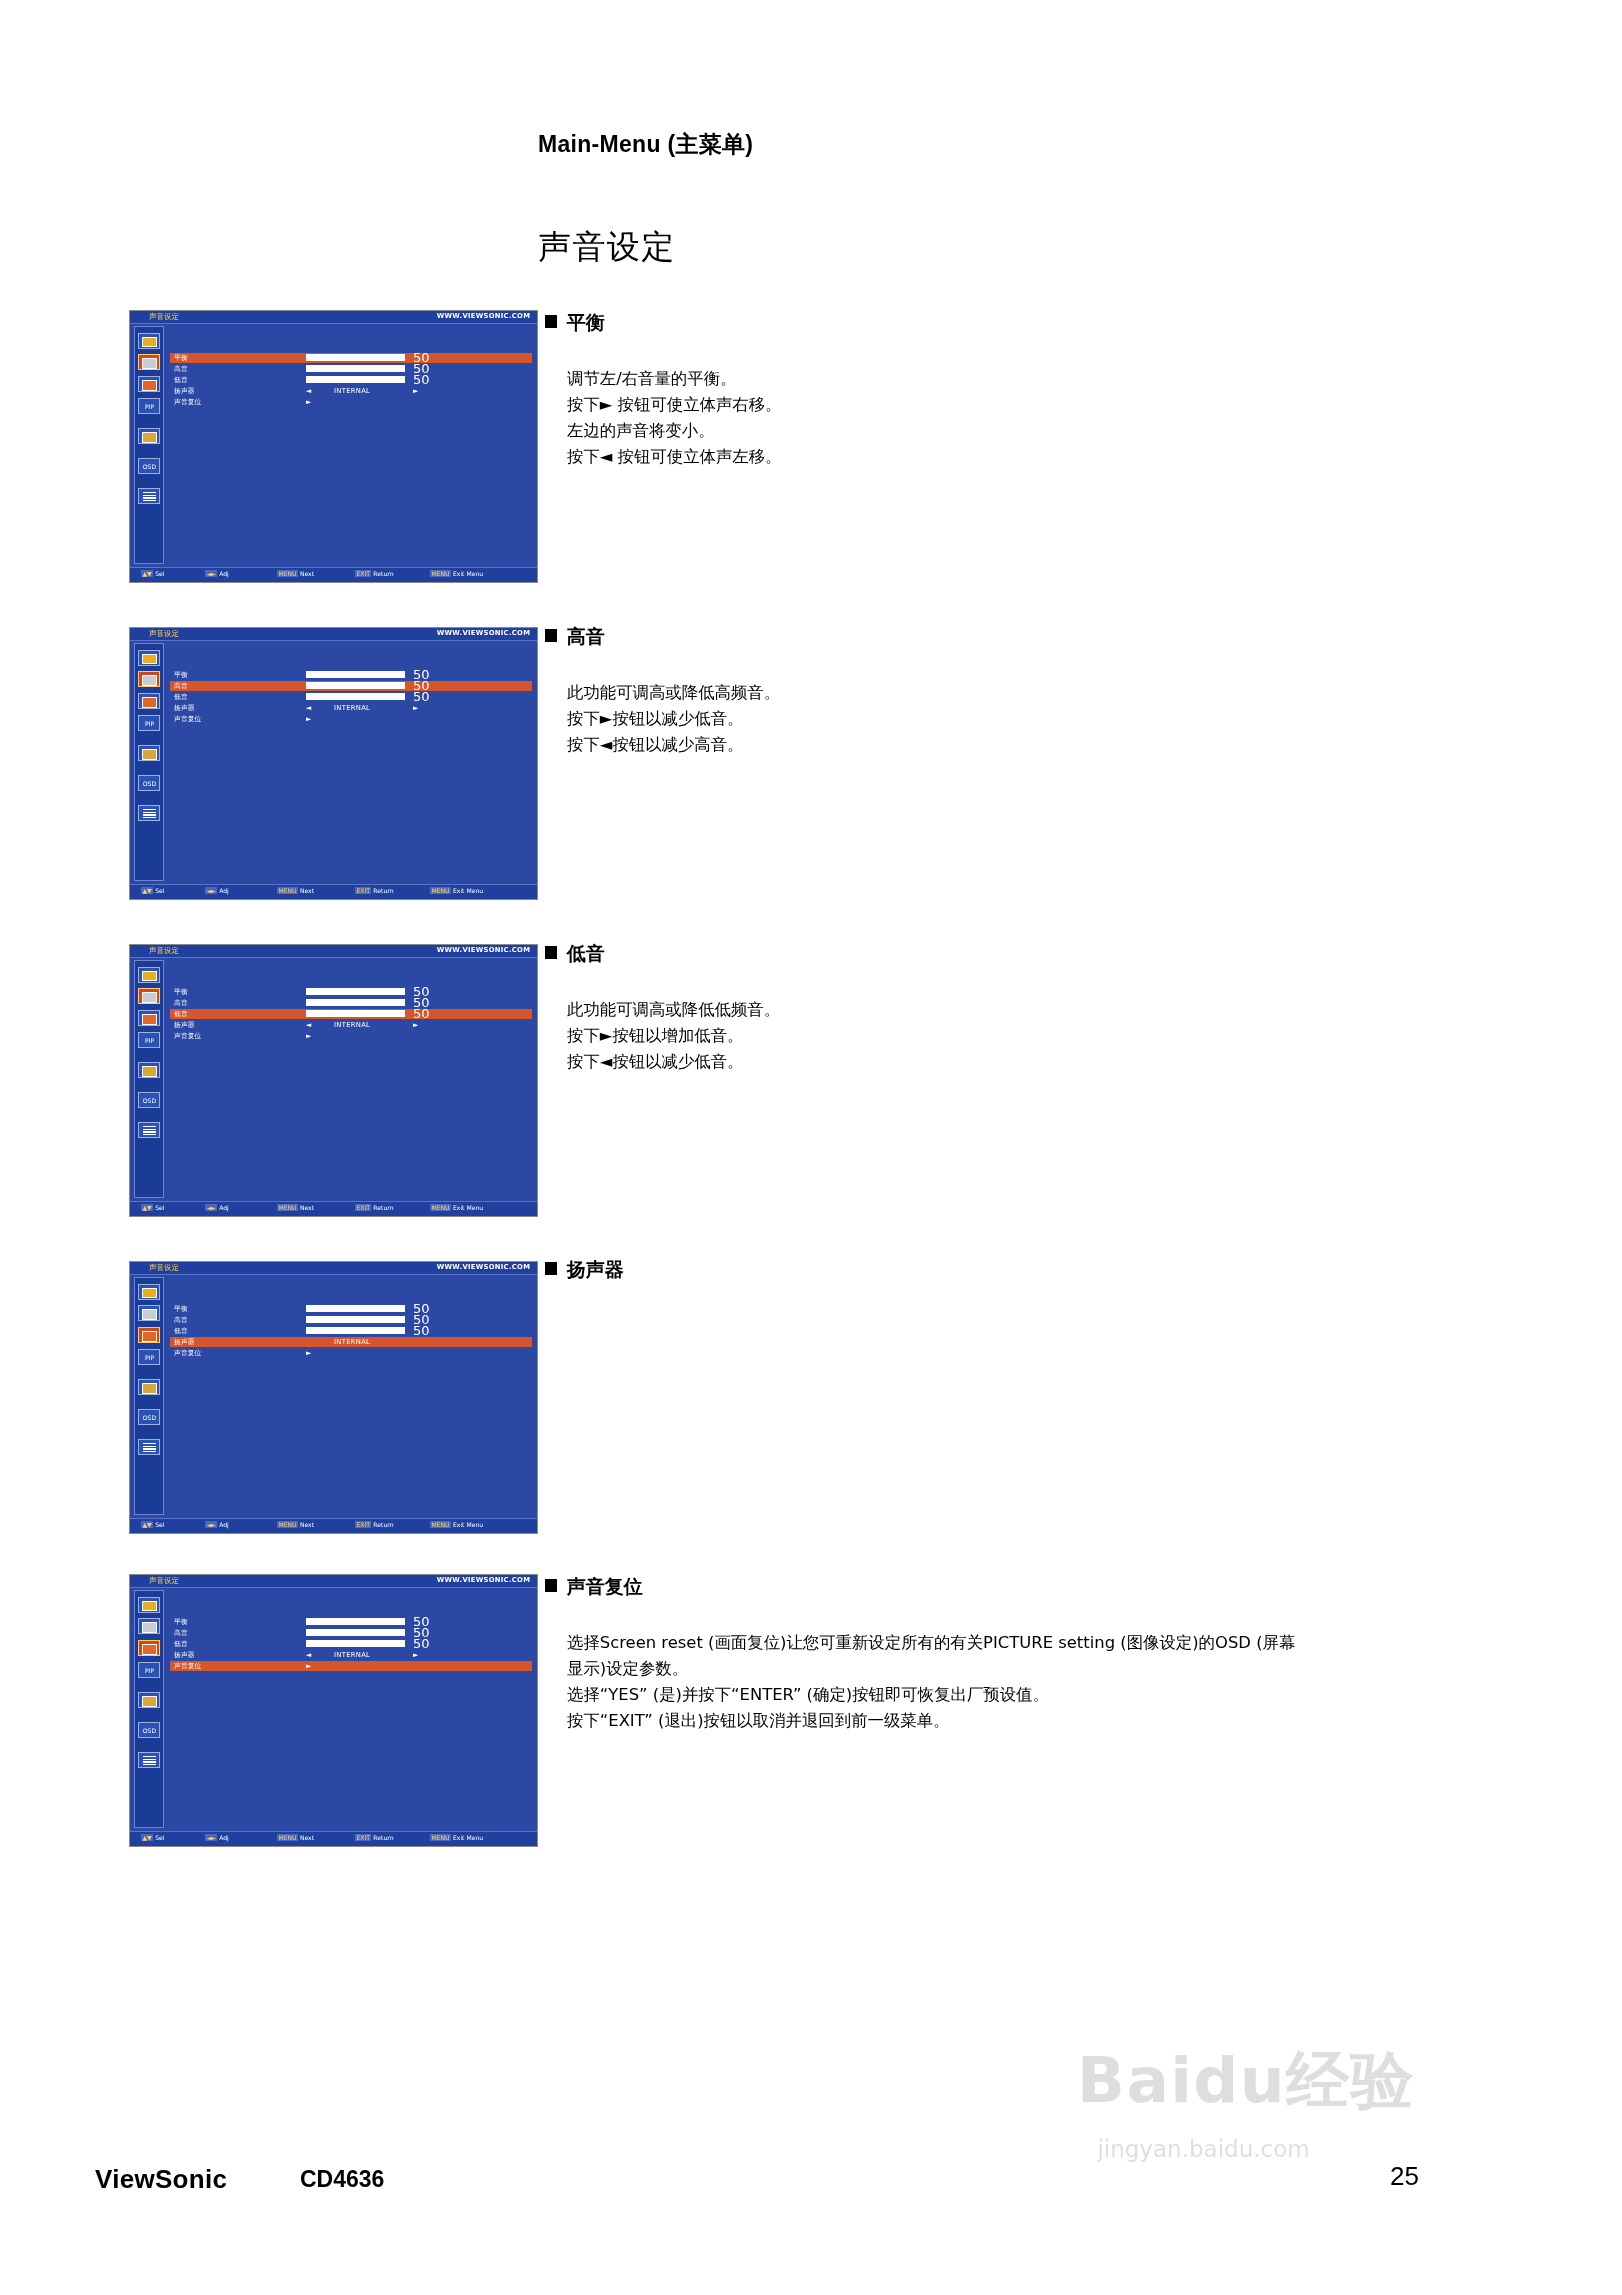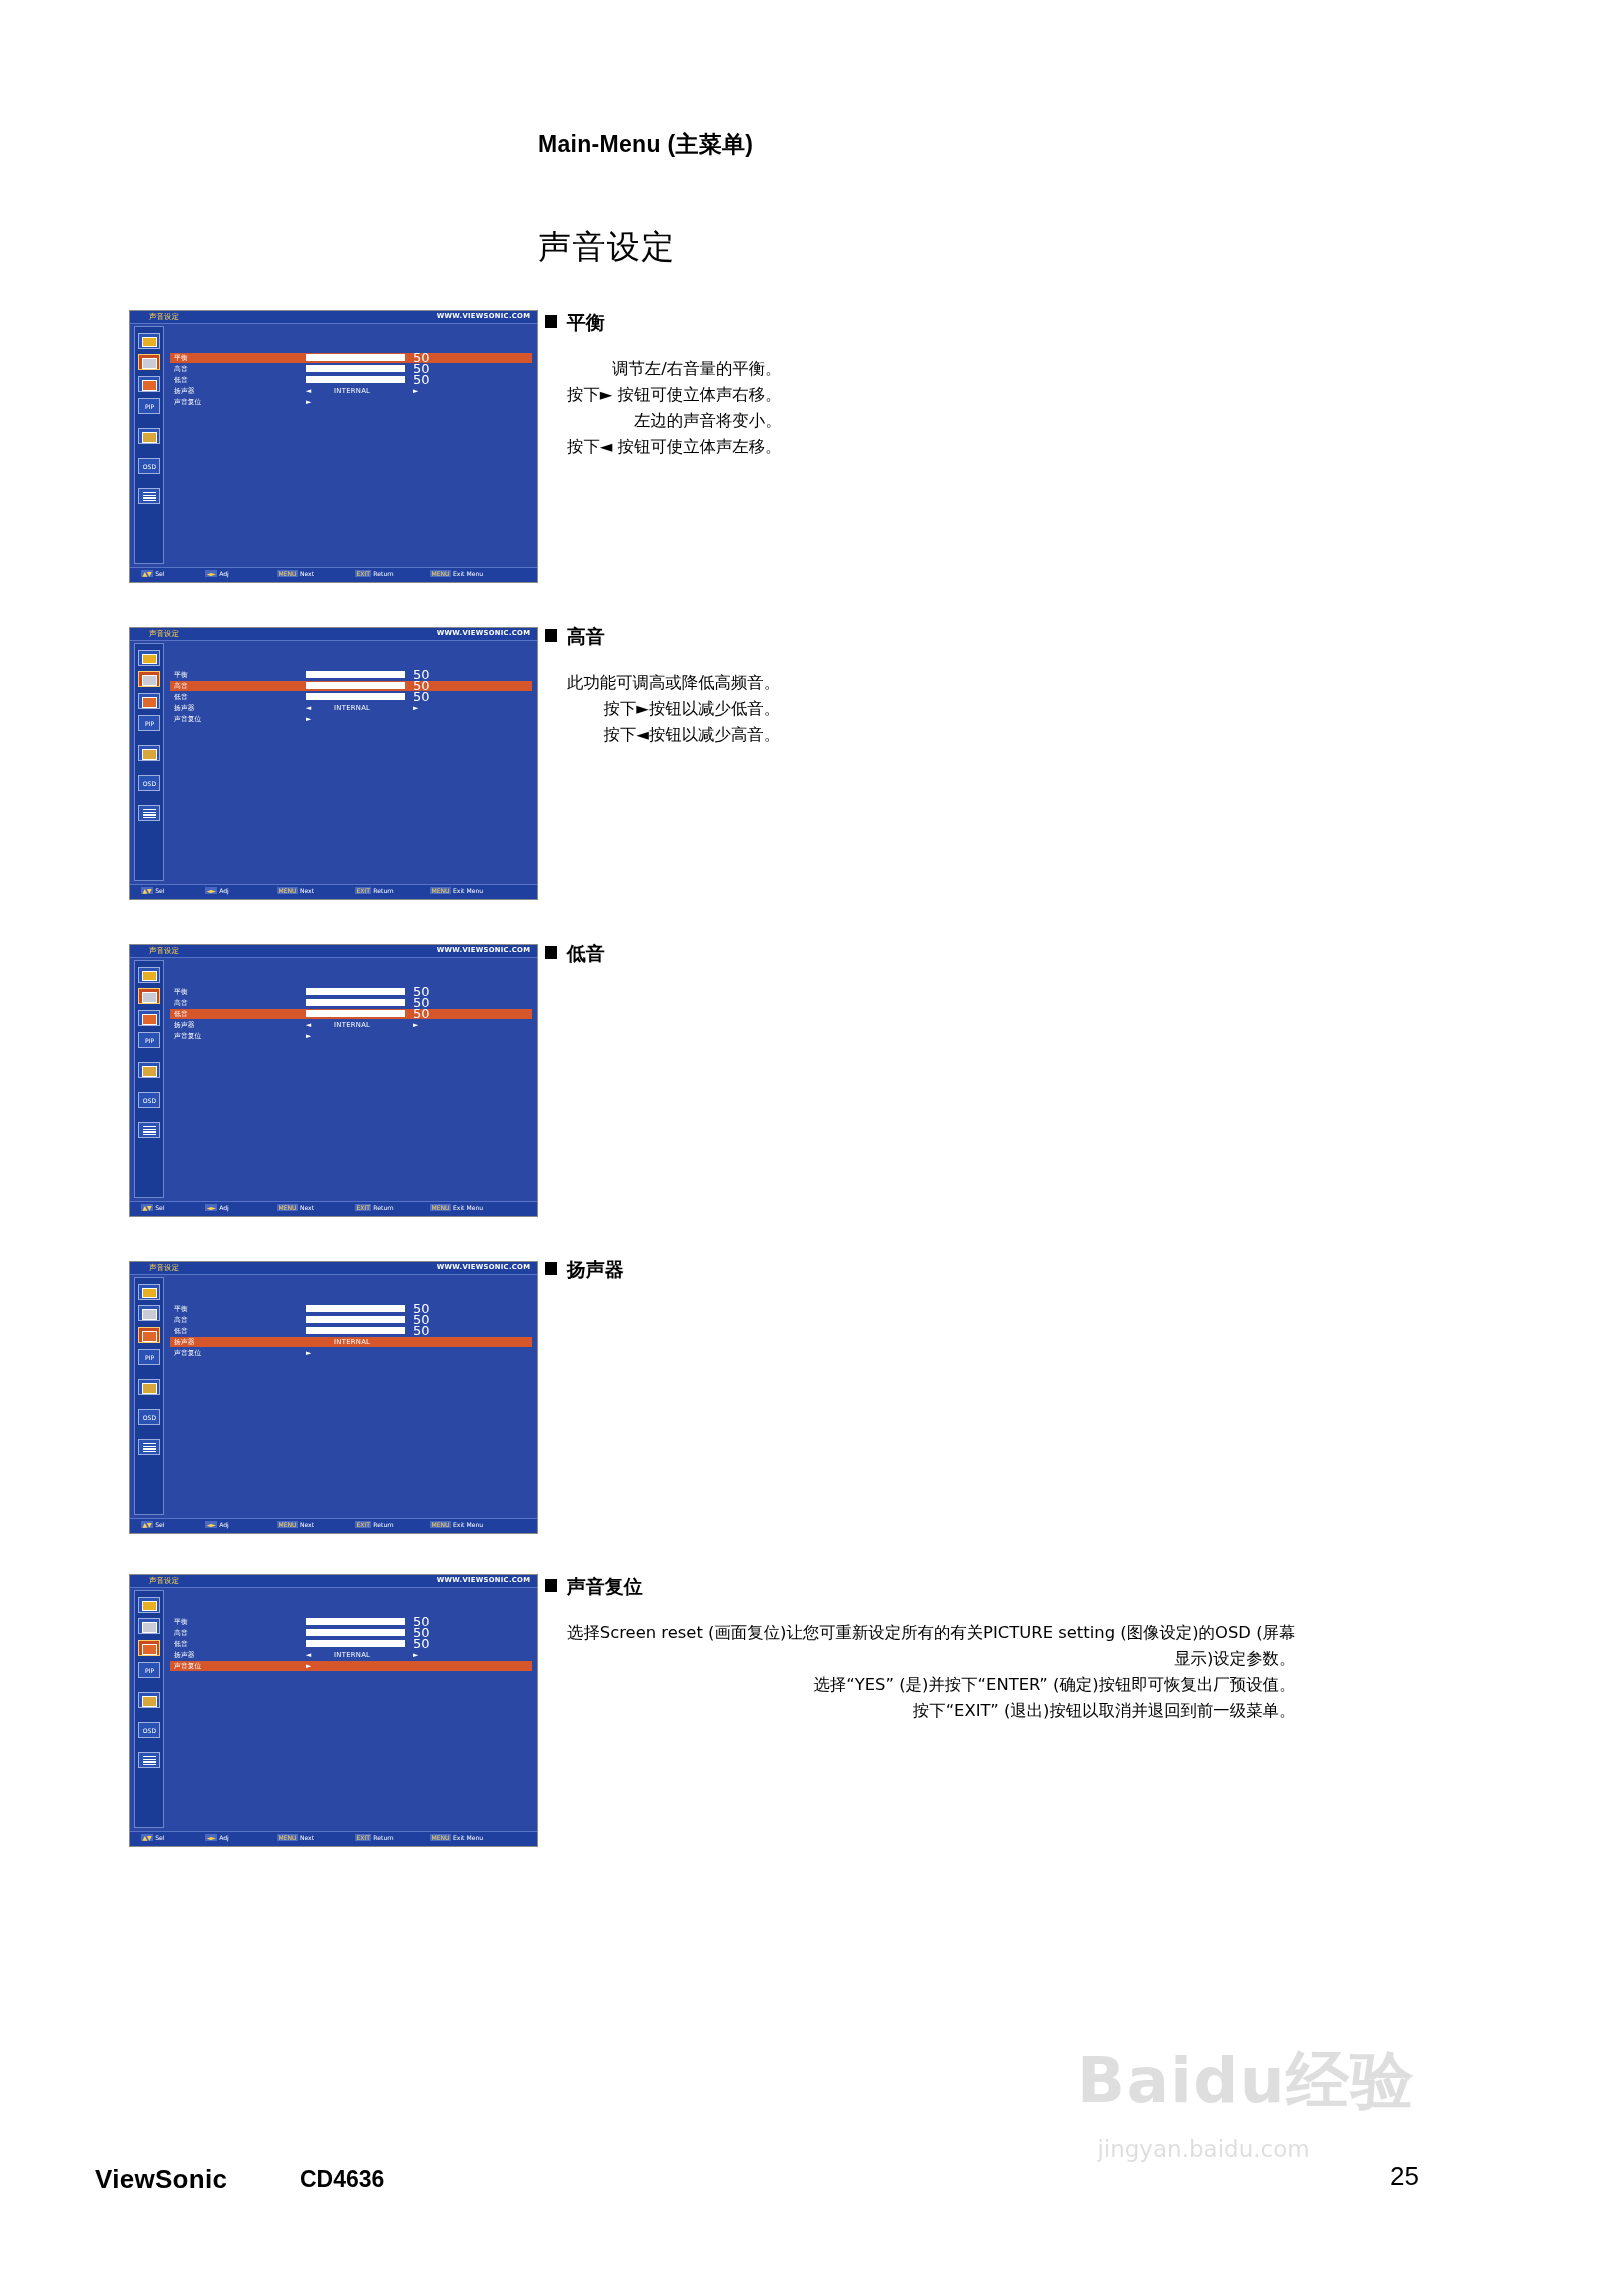--- a/index.html
+++ b/index.html
@@ -223,26 +223,25 @@
   }
   .bullet {
     display: inline-block;
     width: 12.3px;
     height: 12.3px;
     background: #000;
     margin-right: 9.5px;
     vertical-align: 1.4px;
   }
   .desc-body {
-    margin-top: 20px;
+    margin-top: 30px;
     margin-left: 22px;
     font-size: 16.4px;
     font-family: "DejaVu Sans", sans-serif;
     line-height: 26px;
-    text-align: right;
   }
   .desc-body div { white-space: nowrap; }
 
   
   .footer-brand {
     position: absolute;
     left: 95px;
     top: 2164px;
     font-size: 26px;
     font-weight: bold;
@@ -497,20 +496,25 @@
       <span class="bb-item" style="left:11px;"><span class="bb-key">▲▼</span><span>Sel</span></span>
       <span class="bb-item" style="left:75px;"><span class="bb-key">◄►</span><span>Adj</span></span>
       <span class="bb-item" style="left:147px;"><span class="bb-key">MENU</span><span>Next</span></span>
       <span class="bb-item" style="left:225px;"><span class="bb-key">EXIT</span><span>Return</span></span>
       <span class="bb-item" style="left:300px;"><span class="bb-key">MENU</span><span>Exit Menu</span></span>
     </div>
   </div>
 
   <div class="desc" style="left:545px; top:941px;">
     <div class="desc-head"><span class="bullet"></span><span>低音</span></div>
+    <div class="desc-body">
+      <div>此功能可调高或降低低频音。</div>
+      <div>按下►按钮以增加低音。</div>
+      <div>按下◄按钮以减少低音。</div>
+    </div>
   </div>
 
   <div class="osd" style="left:129px; top:1261px;">
     <div class="osd-topbar"></div>
     <div class="osd-title">声音设定</div>
     <div class="osd-brand">WWW.VIEWSONIC.COM</div>
 
     <div class="osd-sidebar">
       <div class="sb-icon" style="top:5.5px;">
           <span class="sb-swatch"></span>

